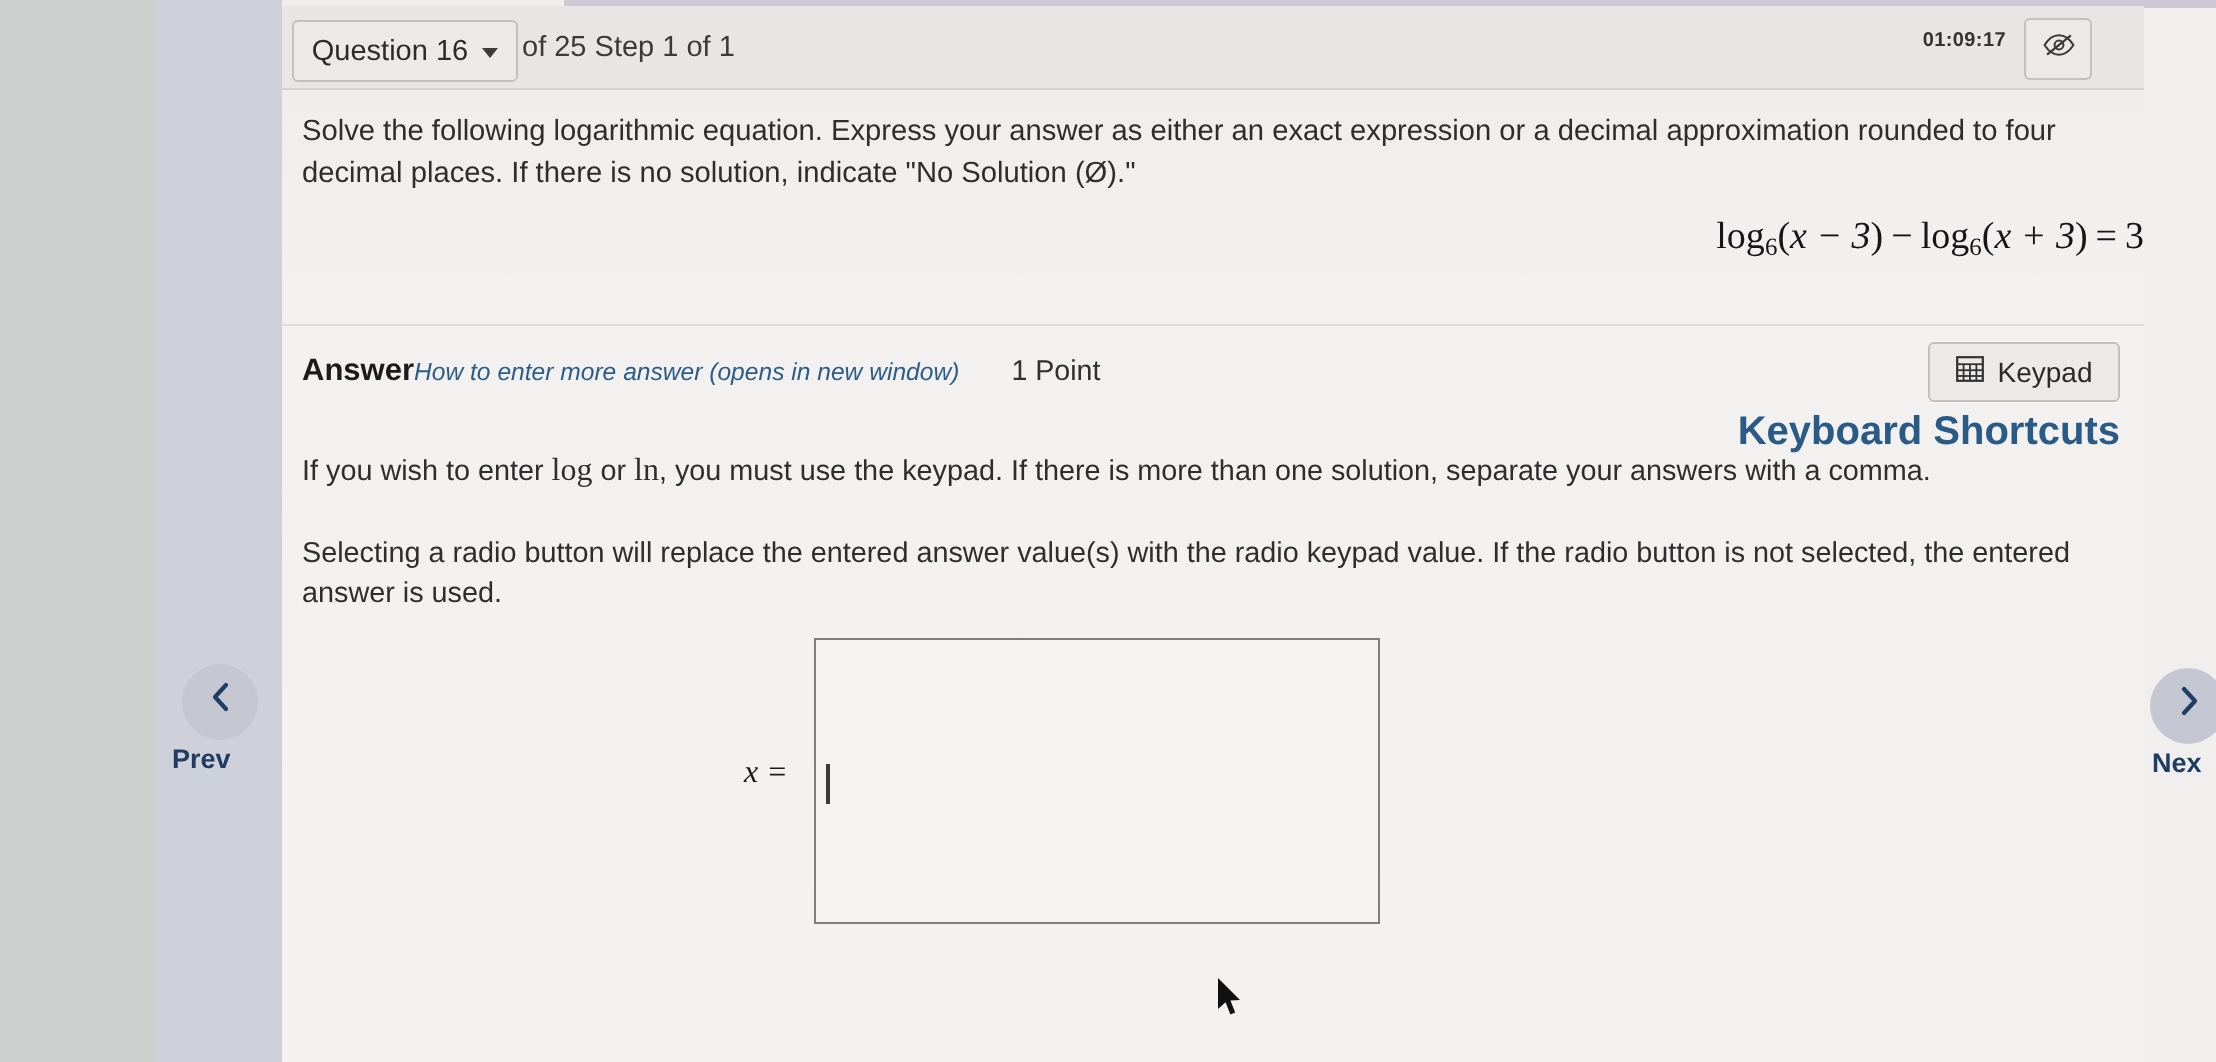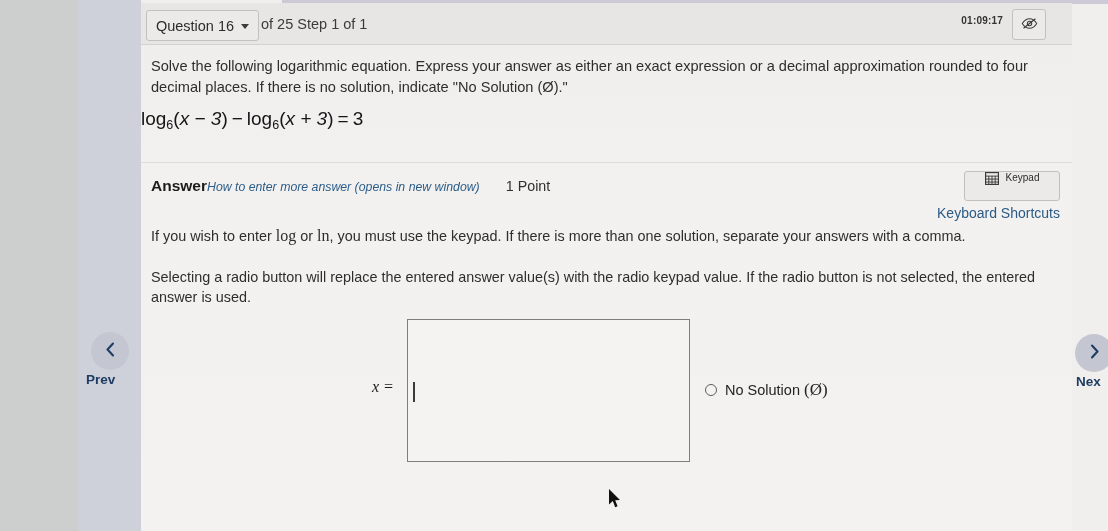--- a/index.html
+++ b/index.html
@@ -93,22 +93,22 @@
     position: absolute; left: 0; top: 42px; width: 931px; height: 118px;
     border-bottom: 1px solid #dedddb;
   }
   .qtext {
     position: absolute; left: 10px; top: 11px;
     width: 898px;
     font-size: 14.6px; line-height: 21px; color: #2e2e2e;
   }
   .equation {
     position: absolute; left: 0; top: 63px; width: 931px;
-    text-align: left;
-    font-family: Liberation Sans, sans-serif;
+    text-align: right;
+    font-family: Liberation Serif, serif;
     font-size: 19px; color: #16161a;
   }
   .equation i { font-style: italic; }
   .eq-sub {
     font-size: 12.5px;
     vertical-align: -0.28em;
     font-style: normal;
   }
   .eq-op { padding: 0 4px; }
 
@@ -126,29 +126,29 @@
   .point-label {
     font-size: 14.3px; color: #303030; margin-left: 26px;
   }
 
   .keypad-btn {
     position: absolute; right: 12px; top: 168px;
     width: 96px; height: 30px;
     background: #eceae9;
     border: 1px solid #c1c0be;
     border-radius: 3px;
-    display: flex; align-items: flex-start; justify-content: center;
+    display: flex; align-items: center; justify-content: center;
     gap: 7px;
-    font-size: 10px; color: #2b2b2b;
+    font-size: 14px; color: #2b2b2b;
     cursor: pointer;
   }
   .kb-shortcuts {
     position: absolute; right: 12px; top: 202px;
-    font-size: 14px; color: #2a5a86;
-    text-decoration: none; cursor: pointer;
+    font-size: 20px; color: #2a5a86;
+    text-decoration: none; cursor: pointer; font-weight: bold;
   }
 
   .hint1 {
     position: absolute; left: 10px; top: 224px;
     font-size: 14.4px; color: #2e2e2e;
   }
   .hint1 .mathfont {
     font-family: "Liberation Serif", serif;
     font-size: 16px;
   }
@@ -289,24 +289,20 @@
       <span>If you wish to enter </span><span class="mathfont">log</span><span> or </span><span class="mathfont">ln</span><span>, you must use the keypad. If there is more than one solution, separate your answers with a comma.</span>
     </div>
 
     <div class="hint2">Selecting a radio button will replace the entered answer value(s) with the radio keypad value. If the radio button is not selected, the entered answer is used.</div>
 
     <div class="xeq"><i>x =</i></div>
     <div class="ansbox">
       <div class="caret-bar"></div>
     </div>
 
-    <div class="nosol">
-      <span class="radio"></span>
-      <span class="nosol-label"><span>No Solution</span> <span class="paren">(Ø)</span></span>
-    </div>
 
   </div>
 </div>
 
 <div class="prev-nav">
   <div class="nav-circle">
     <span>
       <svg width="11" height="15" viewBox="0 0 11 15">
         <polyline points="8,1.5 2.5,7.5 8,13.5" fill="none" stroke="#1f3d63" stroke-width="2.1" stroke-linecap="round" stroke-linejoin="round"></polyline>
       </svg>

